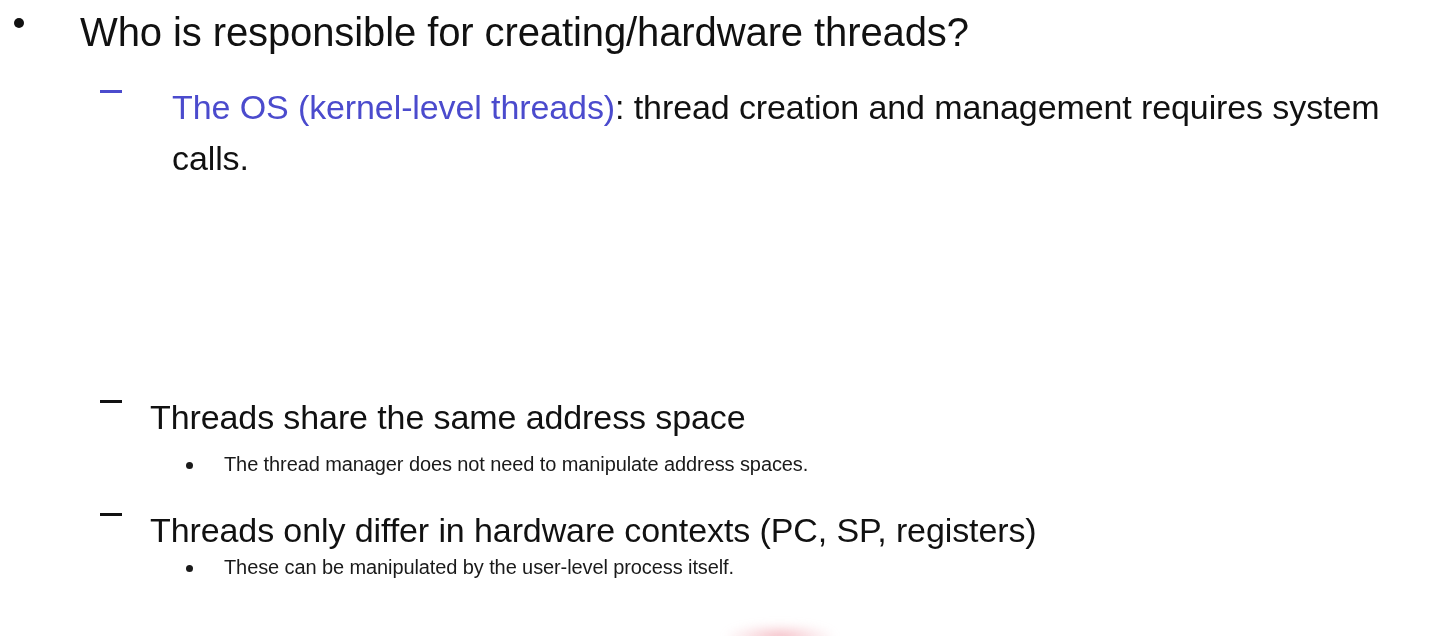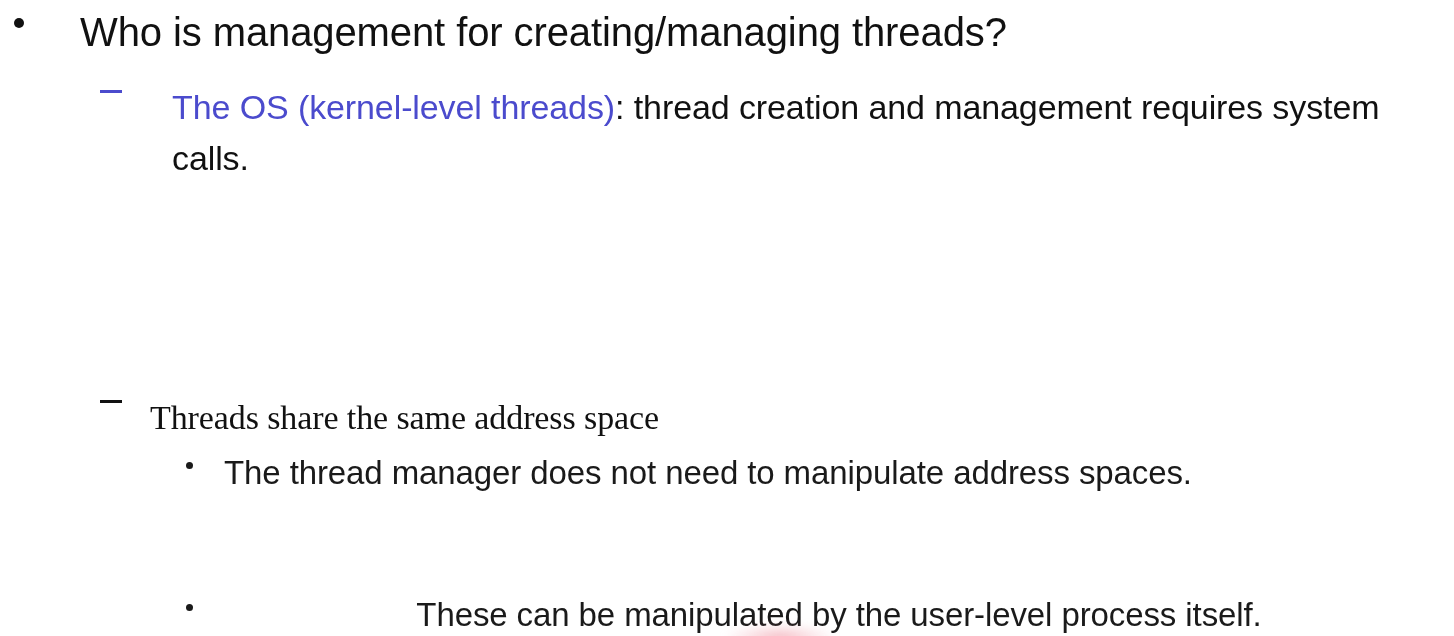--- a/index.html
+++ b/index.html
@@ -90,21 +90,21 @@
     left: 186px;
     top: 0.60em;
     width: 7px;
     height: 7px;
     border-radius: 50%;
     background: #1a1a1a;
   }
   .lvl3 .text {
     display: block;
     margin-left: 224px;
-    font-size: 33px;
+    font-size: 20px;
     line-height: 1.25;
     color: #1a1a1a;
     letter-spacing: -0.1px;
     white-space: normal;
   }
 
   
   #bottom-artifact {
     position: absolute;
     left: 725px;
@@ -120,41 +120,45 @@
     pointer-events: none;
   }
 </style>
 </head>
 <body>
 
 <div id="slide">
 
   <div class="row lvl1" style="top: 8px;">
     <span class="marker"></span>
-    <span class="text">Who is management for creating/managing threads?</span>
+    <span class="text">Who is responsible for creating/hardware threads?</span>
   </div>
 
   <div class="row lvl2 blue" style="top: 82px; padding-left: 22px;">
     <span class="marker"></span>
     <span class="text"><span class="hl">The OS (kernel-level threads)</span><span>: thread creation and management requires system calls.</span></span>
   </div>
 
 
 
-  <div class="row lvl2" style="top: 392px; font-family: Liberation Serif, serif;">
+  <div class="row lvl2" style="top: 392px;">
     <span class="marker"></span>
     <span class="text">Threads share the same address space</span>
   </div>
 
   <div class="row lvl3" style="top: 452px;">
     <span class="marker"></span>
     <span class="text">The thread manager does not need to manipulate address spaces.</span>
   </div>
 
+  <div class="row lvl2" style="top: 505px;">
+    <span class="marker"></span>
+    <span class="text">Threads only differ in hardware contexts (PC, SP, registers)</span>
+  </div>
 
-  <div class="row lvl3" style="top: 594px; text-align: center;">
+  <div class="row lvl3" style="top: 555px;">
     <span class="marker"></span>
     <span class="text">These can be manipulated by the user-level process itself.</span>
   </div>
 
   <div id="bottom-artifact"></div>
 
 </div>
 
 </body></html>

